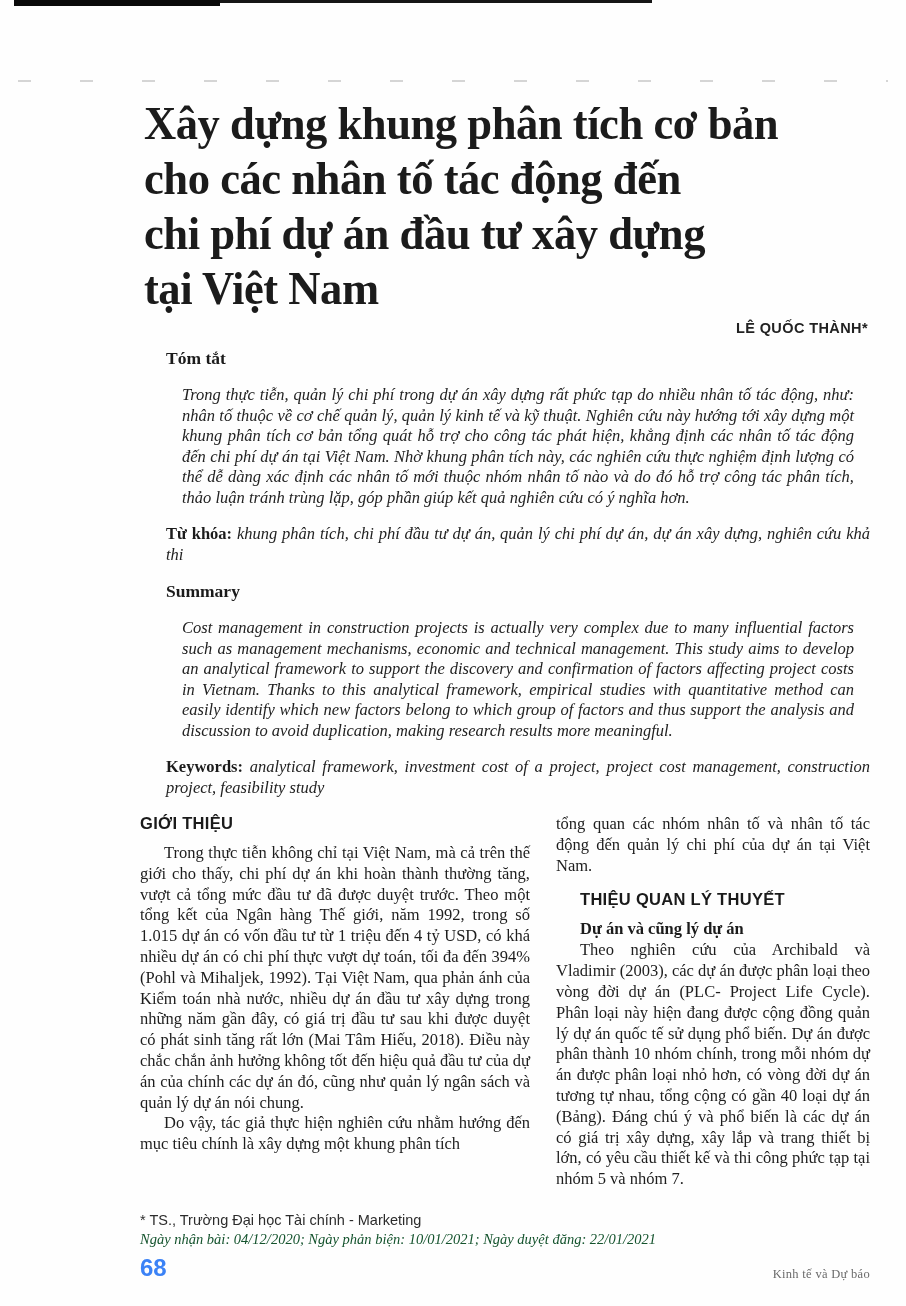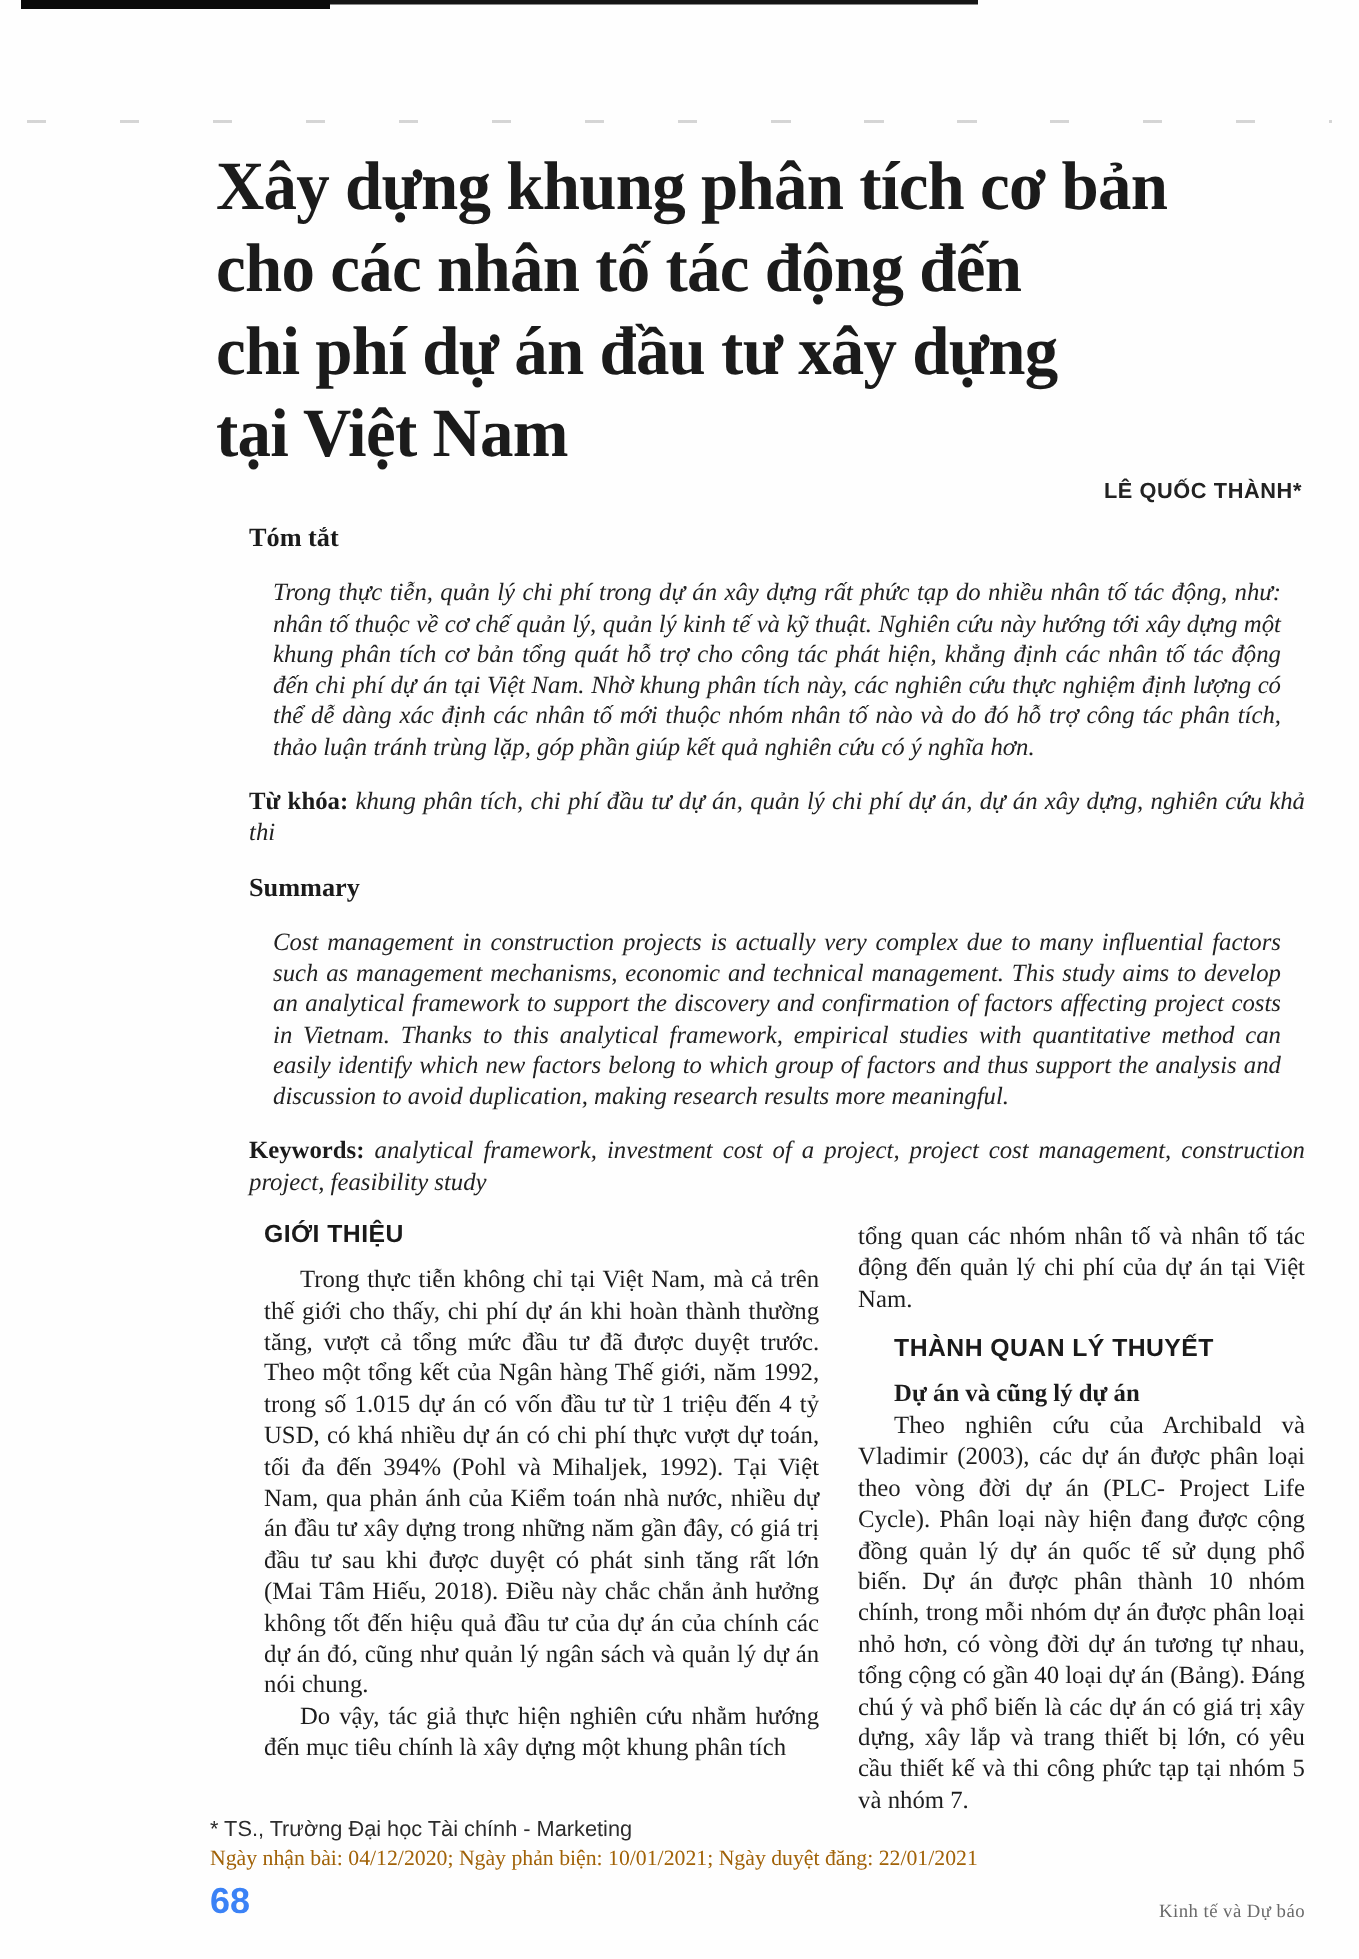--- a/index.html
+++ b/index.html
@@ -74,21 +74,21 @@
   }
   .kw { margin: 10px 0 0 0; font-size: 16.5px; line-height: 20.5px; text-align: justify; }
   .kw-label { font-weight: bold; font-style: normal; }
   .kw-body { font-style: italic; color: #222; }
   
   .columns {
     display: flex;
     margin-top: 16px;
     gap: 26px;
   }
-  .col-left  { width: 390px; margin-left: 36px; }
+  .col-left  { width: 390px; }
   .col-right { width: 314px; }
   .sec-heading {
     font-family: "Liberation Sans", sans-serif;
     font-weight: bold;
     font-size: 16.5px;
     letter-spacing: 0.3px;
     color: #1a1a1a;
     margin: 0 0 10px 0;
   }
   .sec-heading.indented { margin-left: 24px; margin-top: 14px; }
@@ -111,22 +111,23 @@
     left: 140px; top: 1212px;
     width: 580px;
   }
   .fn-affil {
     font-family: "Liberation Sans", sans-serif;
     font-size: 14.5px;
     color: #2c2c2c;
     margin-bottom: 3px;
   }
   .fn-dates {
+    font-style: italic;
     font-size: 14.5px;
-    color: #a16207;
+    color: #14532d;
   }
   
   .footer {
     position: absolute;
     left: 140px; right: 36px; bottom: 24px;
     display: flex;
     justify-content: space-between;
     align-items: flex-end;
   }
   .page-number {
@@ -176,21 +177,21 @@
     <div class="columns">
 
       <div class="col-left">
         <div class="sec-heading">GIỚI THIỆU</div>
         <p class="body-para indent">Trong thực tiễn không chỉ tại Việt Nam, mà cả trên thế giới cho thấy, chi phí dự án khi hoàn thành thường tăng, vượt cả tổng mức đầu tư đã được duyệt trước. Theo một tổng kết của Ngân hàng Thế giới, năm 1992, trong số 1.015 dự án có vốn đầu tư từ 1 triệu đến 4 tỷ USD, có khá nhiều dự án có chi phí thực vượt dự toán, tối đa đến 394% (Pohl và Mihaljek, 1992). Tại Việt Nam, qua phản ánh của Kiểm toán nhà nước, nhiều dự án đầu tư xây dựng trong những năm gần đây, có giá trị đầu tư sau khi được duyệt có phát sinh tăng rất lớn (Mai Tâm Hiếu, 2018). Điều này chắc chắn ảnh hưởng không tốt đến hiệu quả đầu tư của dự án của chính các dự án đó, cũng như quản lý ngân sách và quản lý dự án nói chung.</p>
         <p class="body-para indent">Do vậy, tác giả thực hiện nghiên cứu nhằm hướng đến mục tiêu chính là xây dựng một khung phân tích</p>
       </div>
 
       <div class="col-right">
         <p class="body-para">tổng quan các nhóm nhân tố và nhân tố tác động đến quản lý chi phí của dự án tại Việt Nam.</p>
-        <div class="sec-heading indented">THÀNH QUAN LÝ THUYẾT</div>
+        <div class="sec-heading indented">THIỆU QUAN LÝ THUYẾT</div>
         <div class="sub-heading">Dự án và cũng lý dự án</div>
         <p class="body-para indent">Theo nghiên cứu của Archibald và Vladimir (2003), các dự án được phân loại theo vòng đời dự án (PLC- Project Life Cycle). Phân loại này hiện đang được cộng đồng quản lý dự án quốc tế sử dụng phổ biến. Dự án được phân thành 10 nhóm chính, trong mỗi nhóm dự án được phân loại nhỏ hơn, có vòng đời dự án tương tự nhau, tổng cộng có gần 40 loại dự án (Bảng). Đáng chú ý và phổ biến là các dự án có giá trị xây dựng, xây lắp và trang thiết bị lớn, có yêu cầu thiết kế và thi công phức tạp tại nhóm 5 và nhóm 7.</p>
       </div>
 
     </div>
 
   </div>
 
   <div class="footnote">
     <div class="fn-affil">* TS., Trường Đại học Tài chính - Marketing</div>

